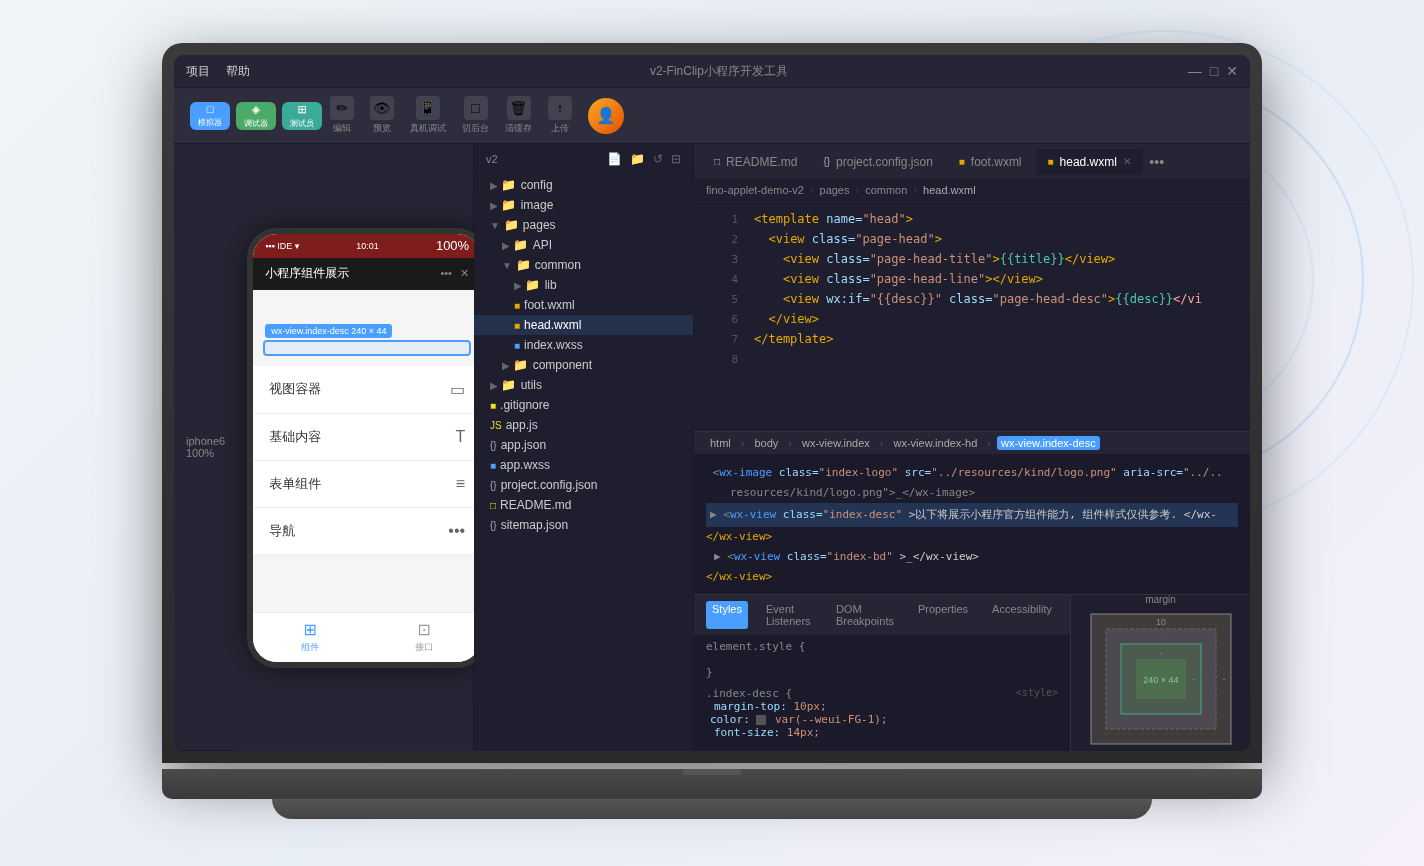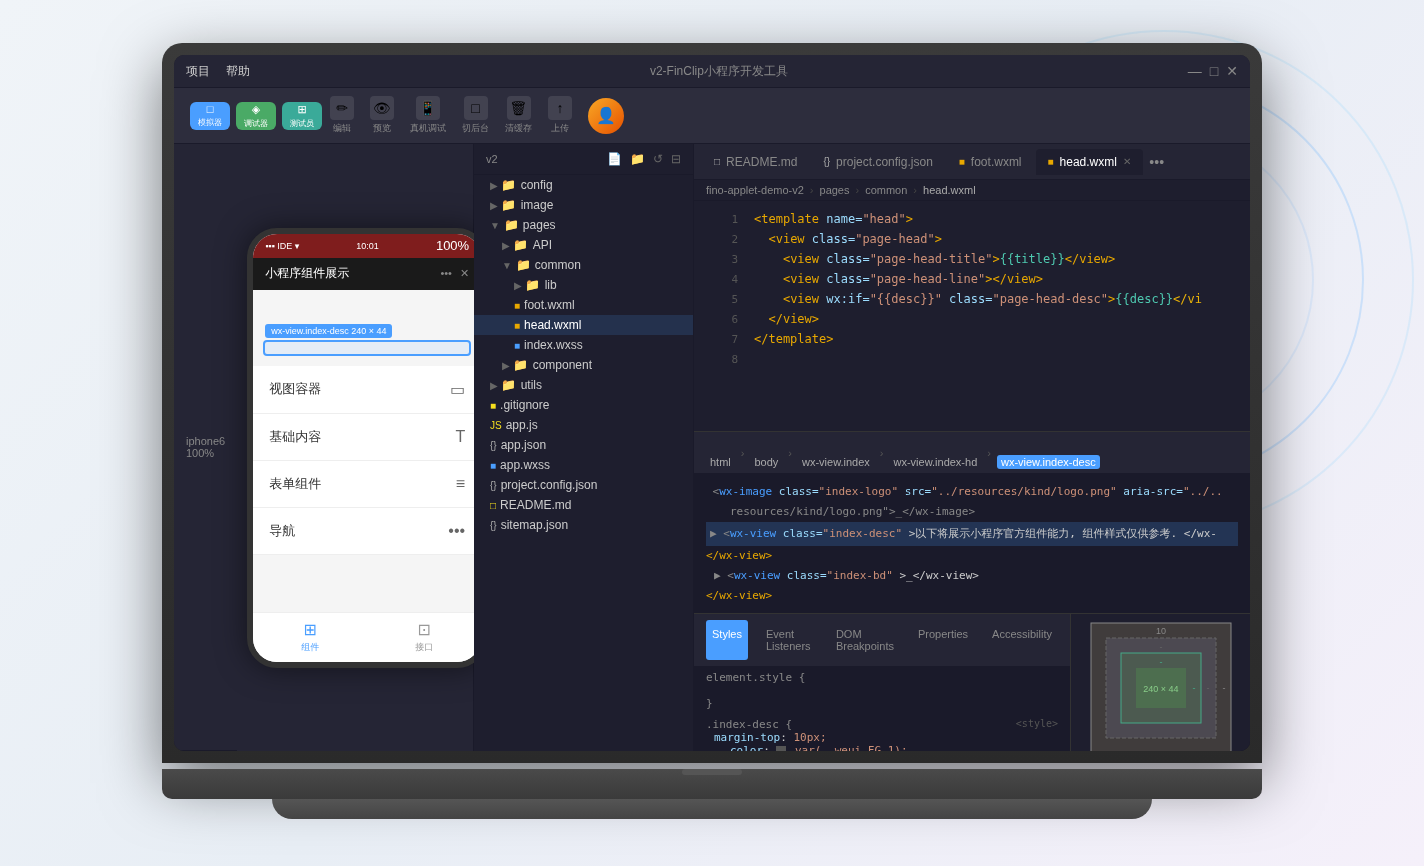--- a/index.html
+++ b/index.html
@@ -460,21 +460,20 @@
       display: flex;
       gap: 6px;
       align-items: center;
       background: #252535;
       border-bottom: 1px solid #1a1a2a;
     }
     .bc-tag {
       color: #aaa;
       cursor: pointer;
       padding: 1px 4px;
-      margin-top: 19px;
     }
     .bc-tag.active {
       background: #4a9eff;
       color: white;
       border-radius: 3px;
     }
     .bc-sep { color: #555; }
 
     .styles-panel {
       display: flex;
@@ -488,21 +487,21 @@
       overflow: hidden;
     }
     .styles-tabs {
       display: flex;
       gap: 12px;
       padding: 6px 12px;
       background: #252535;
       border-bottom: 1px solid #1a1a2a;
       font-size: 11px;
     }
-    .styles-tab { color: #888; cursor: pointer; padding: 8px 6px; border-radius: 3px; }
+    .styles-tab { color: #888; cursor: pointer; padding: 2px 6px; border-radius: 3px; }
     .styles-tab.active { background: #4a9eff; color: white; }
     .filter-bar {
       padding: 4px 12px;
       display: flex;
       align-items: center;
       gap: 8px;
       border-bottom: 1px solid #1a1a2a;
     }
     .filter-input {
       background: transparent;
@@ -821,21 +820,21 @@
               <div class="code-line">
                 <span class="line-number">3</span>
                 <span class="code-content">&nbsp;&nbsp;&nbsp;&nbsp;<span class="code-tag">&lt;view</span> <span class="code-attr">class=</span><span class="code-string">"page-head-title"</span><span class="code-tag">&gt;</span><span class="code-template">{{title}}</span><span class="code-tag">&lt;/view&gt;</span></span>
               </div>
               <div class="code-line">
                 <span class="line-number">4</span>
                 <span class="code-content">&nbsp;&nbsp;&nbsp;&nbsp;<span class="code-tag">&lt;view</span> <span class="code-attr">class=</span><span class="code-string">"page-head-line"</span><span class="code-tag">&gt;&lt;/view&gt;</span></span>
               </div>
               <div class="code-line">
                 <span class="line-number">5</span>
-                <span class="code-content">&nbsp;&nbsp;&nbsp;&nbsp;<span class="code-tag">&lt;view</span> <span class="code-attr">wx:if=</span><span class="code-string">"{{desc}}"</span> <span class="code-attr">class=</span><span class="code-string">"page-head-desc"</span><span class="code-tag">&gt;</span><span class="code-template">{{desc}}</span><span style="color:#eab308">&lt;/vi</span></span>
+                <span class="code-content">&nbsp;&nbsp;&nbsp;&nbsp;<span class="code-tag">&lt;view</span> <span class="code-attr">wx:if=</span><span class="code-string">"{{desc}}"</span> <span class="code-attr">class=</span><span class="code-string">"page-head-desc"</span><span class="code-tag">&gt;</span><span class="code-template">{{desc}}</span><span style="color:#fca5a5">&lt;/vi</span></span>
               </div>
               <div class="code-line">
                 <span class="line-number">6</span>
                 <span class="code-content">&nbsp;&nbsp;<span class="code-tag">&lt;/view&gt;</span></span>
               </div>
               <div class="code-line">
                 <span class="line-number">7</span>
                 <span class="code-content"><span class="code-tag">&lt;/template&gt;</span></span>
               </div>
               <div class="code-line">
@@ -907,21 +906,21 @@
                         <div class="style-brace">}</div>
                       </div>
                       <div class="style-rule">
                         <div style="display:flex;justify-content:space-between;">
                           <span class="style-selector">.index-desc {</span>
                           <span class="style-link">&lt;style&gt;</span>
                         </div>
                         <div style="margin-left:8px;">
                           <span class="style-prop">margin-top</span><span class="style-colon">: </span><span class="style-val">10px;</span>
                         </div>
-                        <div style="margin-left:24px;">
+                        <div style="margin-left:4px;">
                           <span class="style-prop">color</span><span class="style-colon">: </span>
                           <span style="display:inline-block;width:10px;height:10px;background:#555;vertical-align:middle;margin-right:2px;"></span>
                           <span class="style-val">var(--weui-FG-1);</span>
                         </div>
                         <div style="margin-left:8px;">
                           <span class="style-prop">font-size</span><span class="style-colon">: </span><span class="style-val">14px;</span>
                         </div>
 
                       </div>
 

